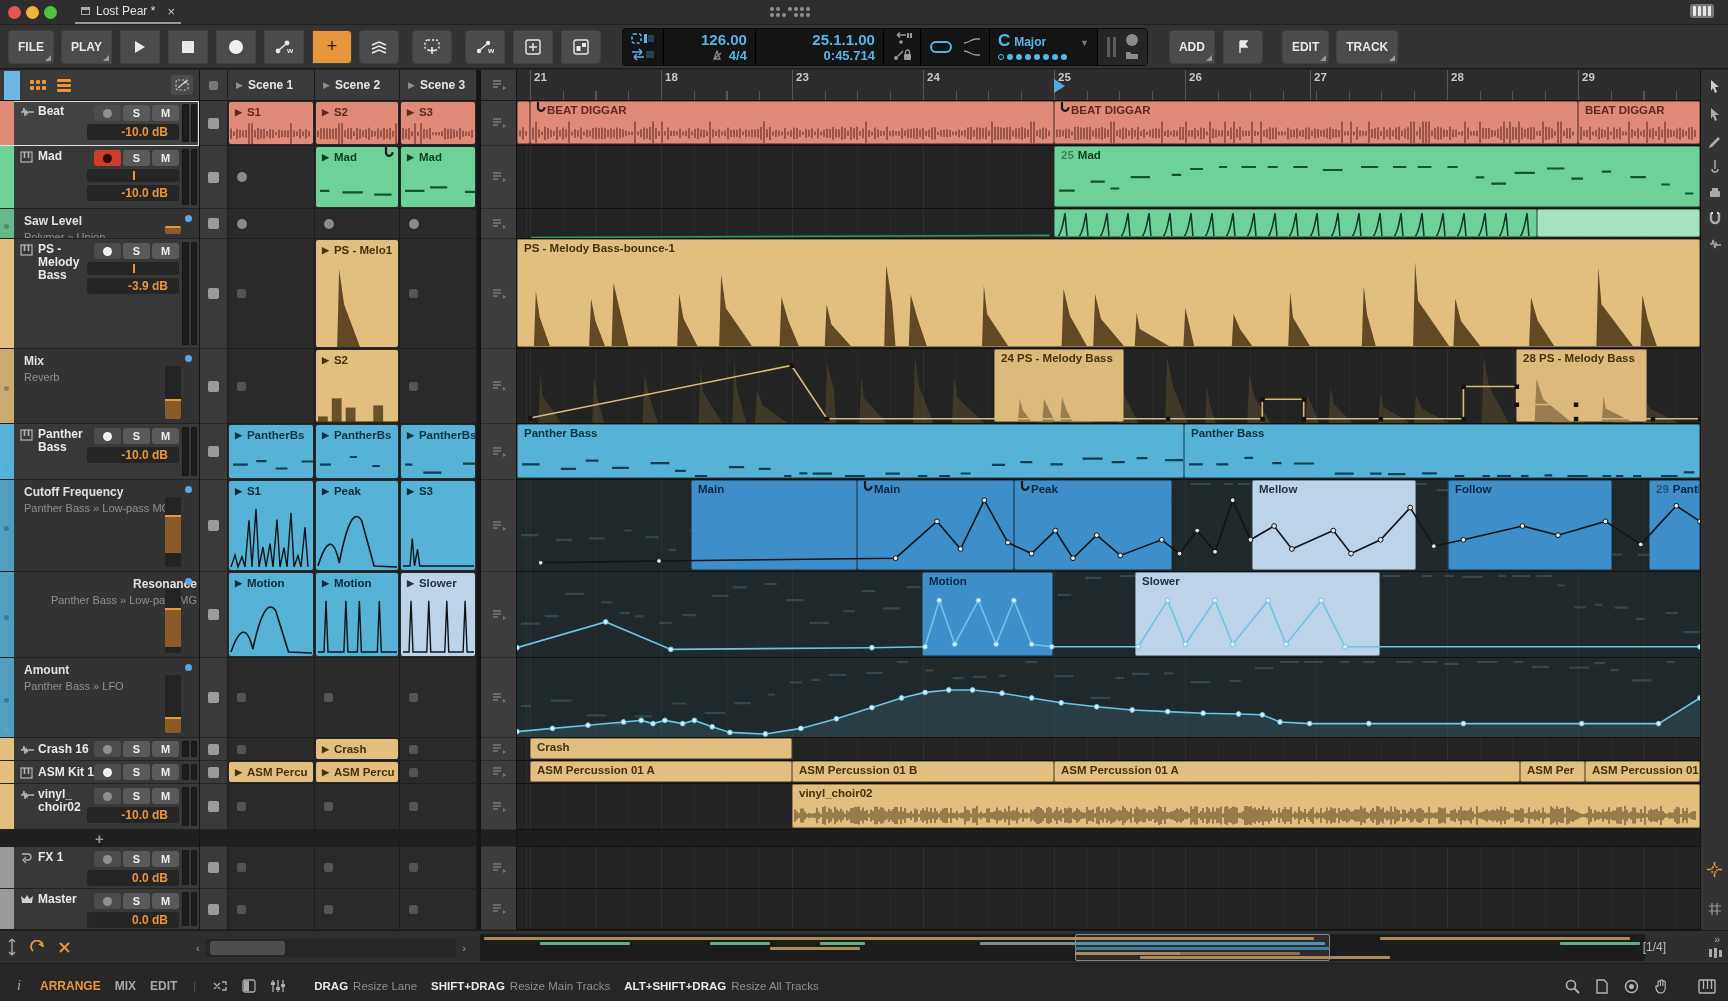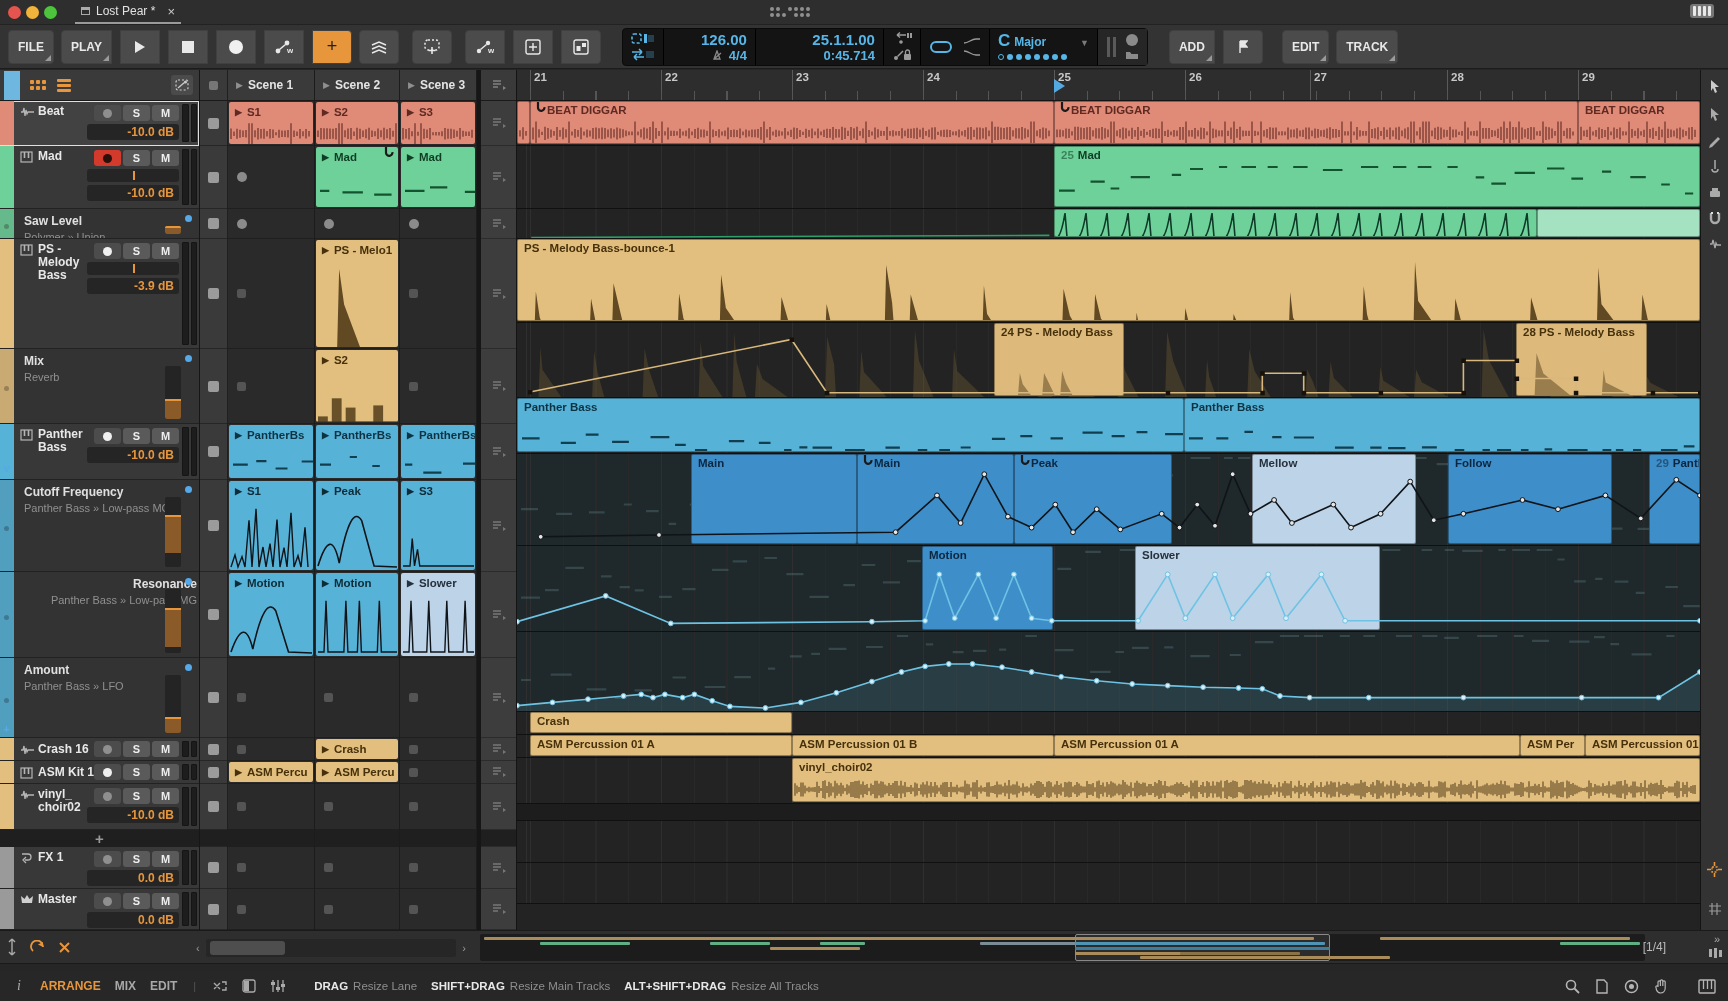--- a/index.html
+++ b/index.html
@@ -59,21 +59,21 @@
 .ctls{position:absolute;right:20px;top:4px;width:92px;display:flex;flex-direction:column;gap:3px}
 .btnrow{display:flex;gap:2px;justify-content:flex-end}
 .sqbtn{width:27px;height:16px;background:#5a5a5a;border-radius:3px;color:#eee;font-weight:bold;font-size:11px;display:flex;align-items:center;justify-content:center}
 .armbtn{background:#4c4c4c}
 .armbtn i{width:9px;height:9px;border-radius:50%;background:#8f8f8f}
 .armbtn.white i{background:#f0f0f0}
 .armbtn.red{background:#d23a2c}
 .armbtn.red i{background:#2a0f0a}
 .panbox{height:13px;background:#252525;border-radius:3px;position:relative}
 .panbox i{position:absolute;left:50%;top:2px;width:2px;height:9px;background:#e8963c}
-.dbbox{height:16px;background:#252525;border-radius:3px;color:#e8963c;font-weight:bold;font-size:12px;display:flex;align-items:center;justify-content:flex-end;padding-right:5px}
+.dbbox{height:16px;background:#252525;border-radius:3px;color:#e8963c;font-weight:bold;font-size:12px;display:flex;align-items:center;justify-content:flex-end;padding-right:11px}
 .meterz{position:absolute;right:2px;top:3px;bottom:3px;width:15px;display:flex;gap:2px}
 .meterz i{flex:1;background:#1d1d1d;border:1px solid #151515;border-radius:1px}
 .inline-trk .tmain{align-items:center;padding-top:2px}
 .inline-trk .tname{width:auto;margin-right:4px}
 .inline-trk .ctls{top:3px}
 
 .alane{background:#333}
 .alane .tmain{flex-direction:column;padding:5px 2px 2px 10px}
 .aname{font-size:12px;font-weight:bold;color:#e0e0e0}
 .asub{font-size:11px;color:#909090;margin-top:3px}
@@ -1145,21 +1145,21 @@
       <div class="row" style="height: 41px;">
         <svg class="laneicon" width="16" height="12" viewBox="0 0 16 12">
           <path d="M2,2 h8 M2,5 h8 M2,8 h5" stroke="#8a8a8a" stroke-width="1.4"></path>
           <path d="M12,7 l3,2 l-3,2" fill="#8a8a8a"></path>
         </svg>
       </div>
     </div>
   <div class="col" id="col-arr">
     <div id="ruler">
         <div class="rbar" style="left: 13px;">21</div>
-        <div class="rbar" style="left: 144px;">22</div>
+        <div class="rbar" style="left: 144px;">18</div>
         <div class="rbar" style="left: 275px;">23</div>
         <div class="rbar" style="left: 406px;">24</div>
         <div class="rbar" style="left: 537px;">25</div>
         <div class="rbar" style="left: 668px;">26</div>
         <div class="rbar" style="left: 793px;">27</div>
         <div class="rbar" style="left: 930px;">28</div>
         <div class="rbar" style="left: 1061px;">29</div>
         <div class="beats"></div>
         <div id="playhead" style="left: 537px;"></div>
       </div>
@@ -1232,21 +1232,21 @@
               <svg width="481" height="30" viewBox="0 0 481 30" preserveAspectRatio="none">
                 <path d="M3,27 Q7,22 10,3 L12,27 M24,27 Q28,22 31,3 L33,27 M45,27 Q49,22 52,3 L54,27 M66,27 Q70,22 73,3 L75,27 M87,27 Q91,22 94,3 L96,27 M108,27 Q112,22 115,3 L117,27 M129,27 Q133,22 136,3 L138,27 M150,27 Q154,22 157,3 L159,27 M171,27 Q175,22 178,3 L180,27 M192,27 Q196,22 199,3 L201,27 M213,27 Q217,22 220,3 L222,27 M234,27 Q238,22 241,3 L243,27 M255,27 Q259,22 262,3 L264,27 M276,27 Q280,22 283,3 L285,27 M297,27 Q301,22 304,3 L306,27 M318,27 Q322,22 325,3 L327,27 M339,27 Q343,22 346,3 L348,27 M360,27 Q364,22 367,3 L369,27 M381,27 Q385,22 388,3 L390,27 M402,27 Q406,22 409,3 L411,27 M423,27 Q427,22 430,3 L432,27 M444,27 Q448,22 451,3 L453,27 M465,27 Q469,22 472,3 L474,27 " stroke="#0e3a28" stroke-width="1.6" fill="none"></path>
               </svg>
             </div>
           </div>
           <div class="aclip" style="left: 1020px; width: 163px; background: rgb(164, 226, 194);"></div>
           <svg class="autosvg" width="1183" height="30">
             <path d="M14.2,28.5 L532.4,26.4" fill="none" stroke="#2f9e68" stroke-width="1.6"></path>
           </svg>
         </div>
-        <div class="row arow" style="height: 84px;">
+        <div class="row arow" style="height: 110px;">
           <div class="aclip" style="left: 0px; width: 1183px; background: rgb(226, 191, 126);">
             <div class="ahead" style="color: rgb(70, 49, 12);">
               <span>PS - Melody Bass-bounce-1</span>
             </div>
             <div class="abody">
               <svg width="1181" height="93" viewBox="0 0 1181 93" preserveAspectRatio="none">
                 <path d="M15.842249657064471,93 L17.84224965706447,35.4 L21.70951217421125,61.3 L32.912980109739365,93 Z M71.03103566529492,93 L73.03103566529492,42.5 L77.48017403978052,65.2 L88.10536694101509,93 Z M93.52426268861453,93 L95.52426268861453,27.2 L102.44828103566527,56.8 L111.21947873799724,93 Z M159.08324759945128,93 L161.08324759945128,37.6 L165.46156978737994,62.5 L180.97959533607678,93 Z M201.1236282578875,93 L203.1236282578875,18.6 L207.83691272290807,52.1 L235.98653978052124,93 Z M261.45610425240056,93 L263.45610425240056,41.1 L270.2121699245542,64.5 L282.12508573388203,93 Z M306.58273319615915,93 L308.58273319615915,48.1 L313.2869298696845,68.3 L335.5269204389575,93 Z M366.2154492455419,93 L368.2154492455419,9.1 L374.11880572702336,46.8 L377.7558299039781,93 Z M390.68347050754465,93 L392.68347050754465,38.5 L399.64195387517157,63.0 L409.88177297668045,93 Z M463.8962620027436,93 L465.8962620027436,29.6 L469.0744813100138,58.1 L492.110510973937,93 Z M543.5287208504802,93 L545.5287208504802,32.7 L551.8814086076819,59.8 L570.6354595336078,93 Z M575.0952503429356,93 L577.0952503429356,38.0 L582.9598551097395,62.7 L608.3784293552814,93 Z M616.5793895747601,93 L618.5793895747601,56.6 L621.7131129972566,73.0 L656.2859224965707,93 Z M665.2856652949247,93 L667.2856652949247,52.1 L671.680276920439,70.5 L676.8476508916325,93 Z M713.5803326474625,93 L715.5803326474625,58.1 L722.3880958504803,73.8 L736.5039437585735,93 Z M770.1876714677642,93 L772.1876714677642,36.1 L775.091713820302,61.7 L793.6087105624143,93 Z M843.7085048010975,93 L845.7085048010975,30.2 L849.0709662208507,58.5 L858.6146262002745,93 Z M895.0276063100139,93 L897.0276063100139,5.9 L900.148898319616,45.1 L933.147205075446,93 Z M935.2766632373116,93 L937.2766632373116,42.5 L943.0991726680386,65.2 L964.6344307270235,93 Z M1011.0194615912211,93 L1013.0194615912211,41.4 L1019.6090320644721,64.6 L1038.1586076817562,93 Z M1078.325960219479,93 L1080.325960219479,11.6 L1083.4644847393693,48.2 L1117.1971021947875,93 Z M1122.4019204389576,93 L1124.4019204389576,38.5 L1129.6243784293554,63.0 L1139.9186385459536,93 Z " fill="#4a3413" opacity="0.85"></path>
               </svg>
             </div>
           </div>

